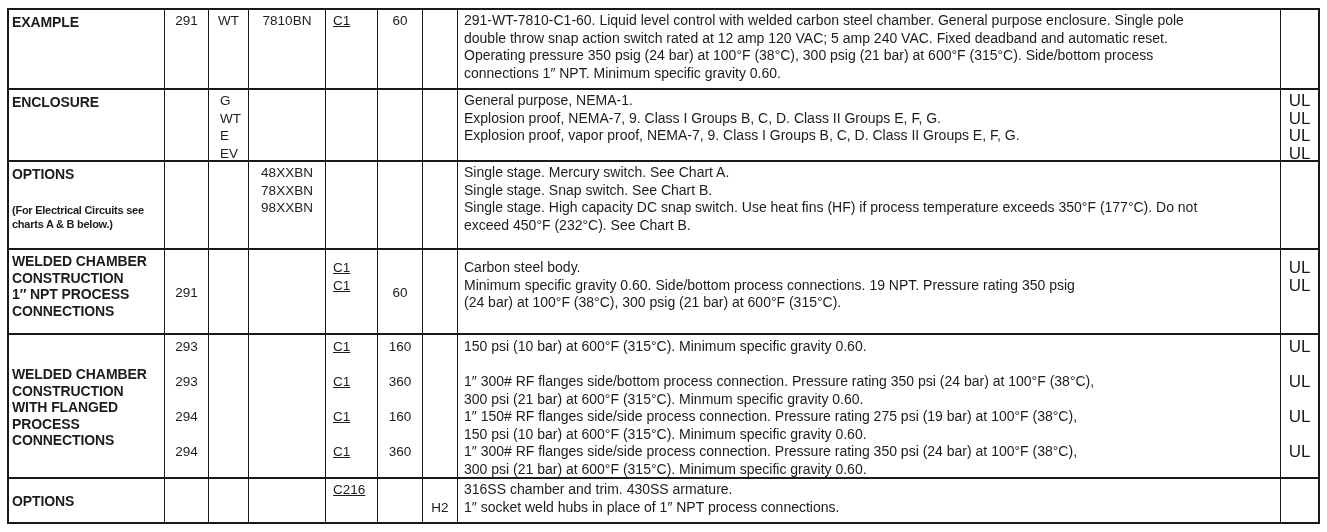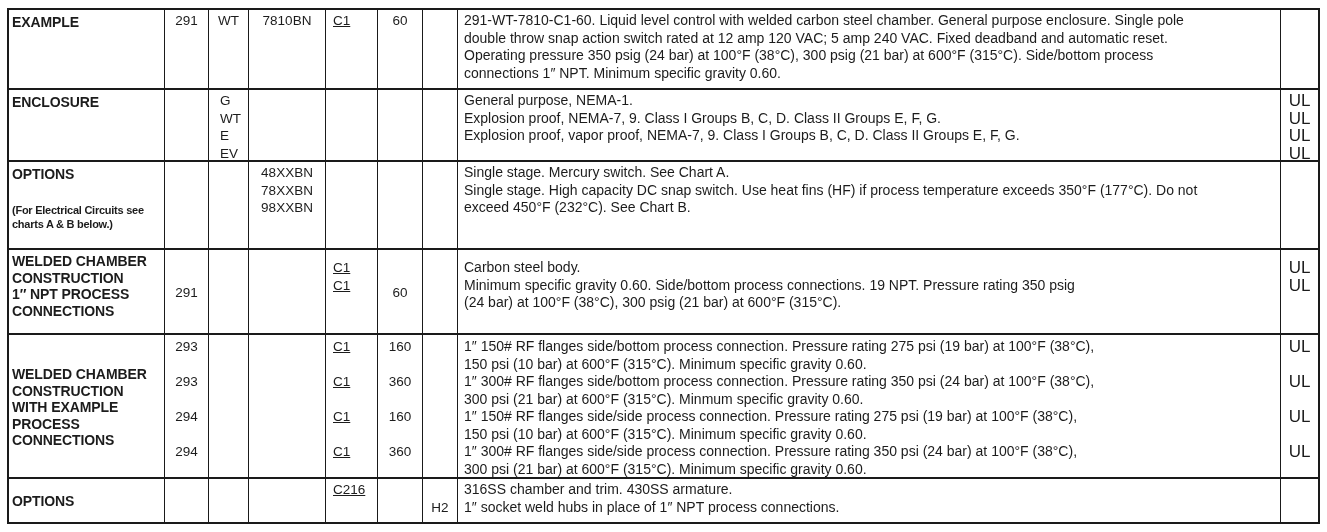--- a/index.html
+++ b/index.html
@@ -104,20 +104,21 @@
       <div class="cell w-model">
         <div class="code">48XXBN</div>
         <div class="code">78XXBN</div>
         <div class="code">98XXBN</div>
       </div>
       <div class="cell w-circ"></div>
       <div class="cell w-lvl"></div>
       <div class="cell w-h"></div>
       <div class="cell w-desc">
         <div class="line">Single stage. Mercury switch. See Chart A.</div>
+        <div class="line">Single stage. Snap switch. See Chart B.</div>
         <div class="line">Single stage. High capacity DC snap switch. Use heat fins (HF) if process temperature exceeds 350°F (177°C). Do not</div>
         <div class="line">exceed 450°F (232°C). See Chart B.</div>
       </div>
       <div class="cell w-ul"></div>
     </div>
 
     <div class="row r4">
       <div class="cell w-label">
         <div class="lab" style="padding-top:1px">WELDED CHAMBER</div>
         <div class="lab" style="padding-top:0">CONSTRUCTION</div>
@@ -145,21 +146,21 @@
       <div class="cell w-ul pt8">
         <div class="ul-txt">UL</div>
         <div class="ul-txt">UL</div>
       </div>
     </div>
 
     <div class="row r5">
       <div class="cell w-label">
         <div class="lab" style="padding-top:0">WELDED CHAMBER</div>
         <div class="lab" style="padding-top:0">CONSTRUCTION</div>
-        <div class="lab" style="padding-top:0">WITH EXAMPLE</div>
+        <div class="lab" style="padding-top:0">WITH FLANGED</div>
         <div class="lab" style="padding-top:0">PROCESS</div>
         <div class="lab" style="padding-top:0">CONNECTIONS</div>
       </div>
       <div class="cell w-series">
         <div class="blk code">293</div>
         <div class="blk code">293</div>
         <div class="blk code">294</div>
         <div class="blk code">294</div>
       </div>
       <div class="cell w-enc"></div>
@@ -172,21 +173,20 @@
       </div>
       <div class="cell w-lvl">
         <div class="blk code">160</div>
         <div class="blk code">360</div>
         <div class="blk code">160</div>
         <div class="blk code">360</div>
       </div>
       <div class="cell w-h"></div>
       <div class="cell w-desc">
         <div class="blk">
-          <div class="line">1″ 150# RF flanges side/bottom process connection. Pressure rating 275 psi (19 bar) at 100°F (38°C),</div>
           <div class="line">150 psi (10 bar) at 600°F (315°C). Minimum specific gravity 0.60.</div>
         </div>
         <div class="blk">
           <div class="line">1″ 300# RF flanges side/bottom process connection. Pressure rating 350 psi (24 bar) at 100°F (38°C),</div>
           <div class="line">300 psi (21 bar) at 600°F (315°C). Minmum specific gravity 0.60.</div>
         </div>
         <div class="blk">
           <div class="line">1″ 150# RF flanges side/side process connection. Pressure rating 275 psi (19 bar) at 100°F (38°C),</div>
           <div class="line">150 psi (10 bar) at 600°F (315°C). Minimum specific gravity 0.60.</div>
         </div>

